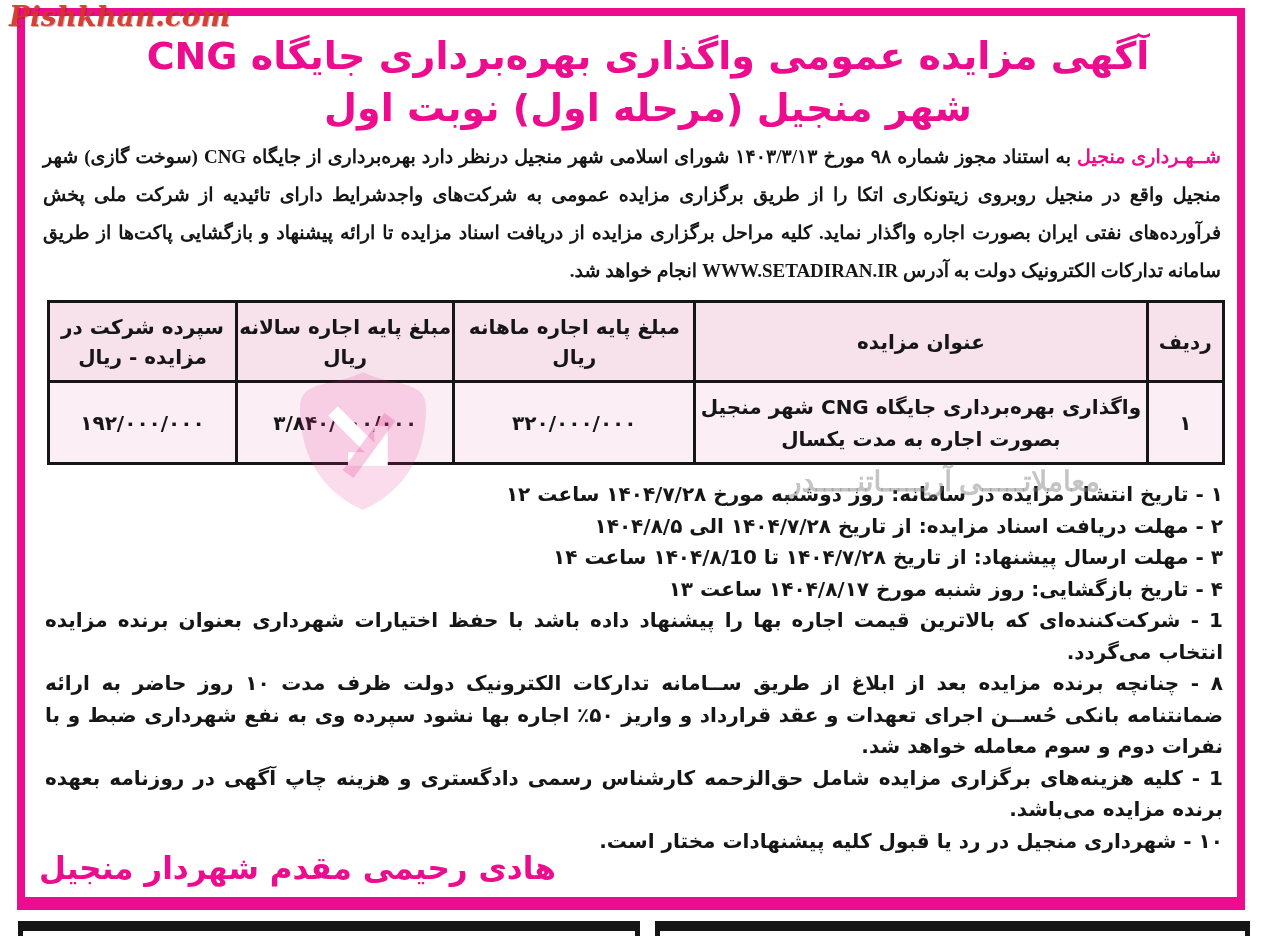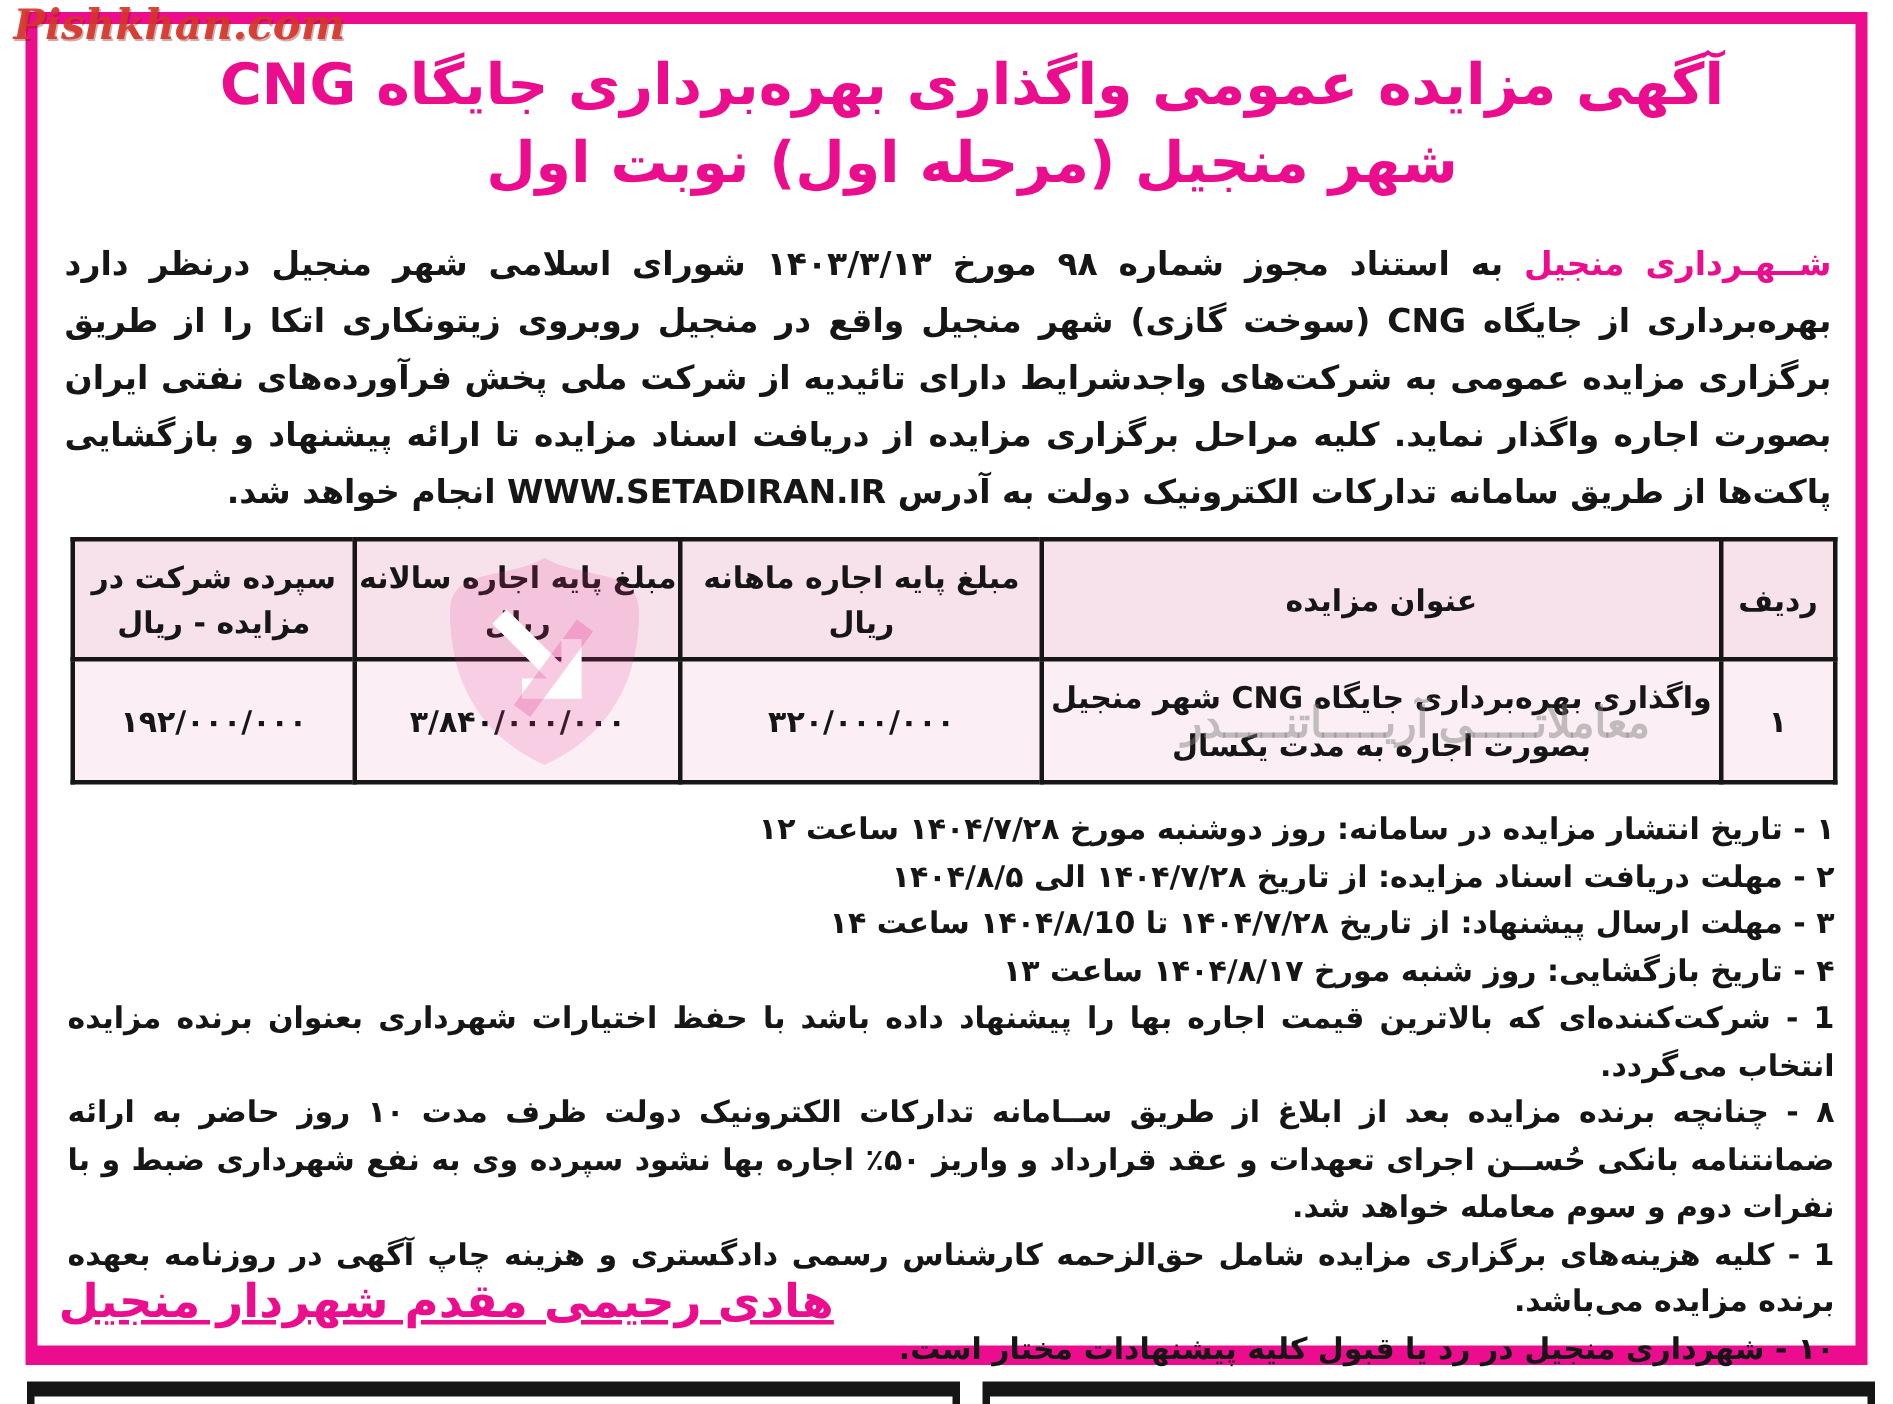--- a/index.html
+++ b/index.html
@@ -30,24 +30,25 @@
   .title{
     margin-top:14px;
     text-align:center;
     color:var(--magenta);
     font-size:38px;
     line-height:52px;
     margin-left:34px;
   }
   .title .t-line{display:block;}
   .intro{
-    margin:24px 16px 0 18px;
-    font-size:22px;
+    margin:4px 16px 0 18px;
+    font-size:19px;
     line-height:38px;
     text-align:justify;
+    font-family:Liberation Serif, serif;
   }
   .intro .lead{color:var(--magenta);}
   table.tender{
     border-collapse:collapse;
     width:1178px;
     margin:10px 12px 0 38px;
     direction:rtl;
   }
   table.tender th, table.tender td{
     border:3px solid var(--ink);
@@ -73,21 +74,20 @@
     font-size:20px;
     line-height:31.5px;
   }
   .item{text-align:justify;}
   .signature{
     position:absolute;
     left:14px; top:834px;
     color:var(--magenta);
     font-size:31px;
     white-space:nowrap;
-    text-decoration:underline;
   }
   .bottom-box{
     position:absolute;
     top:921px;
     height:30px;
     background:#fff;
     border:5px solid #151515;
     border-top-width:10px;
     z-index:1;
   }

